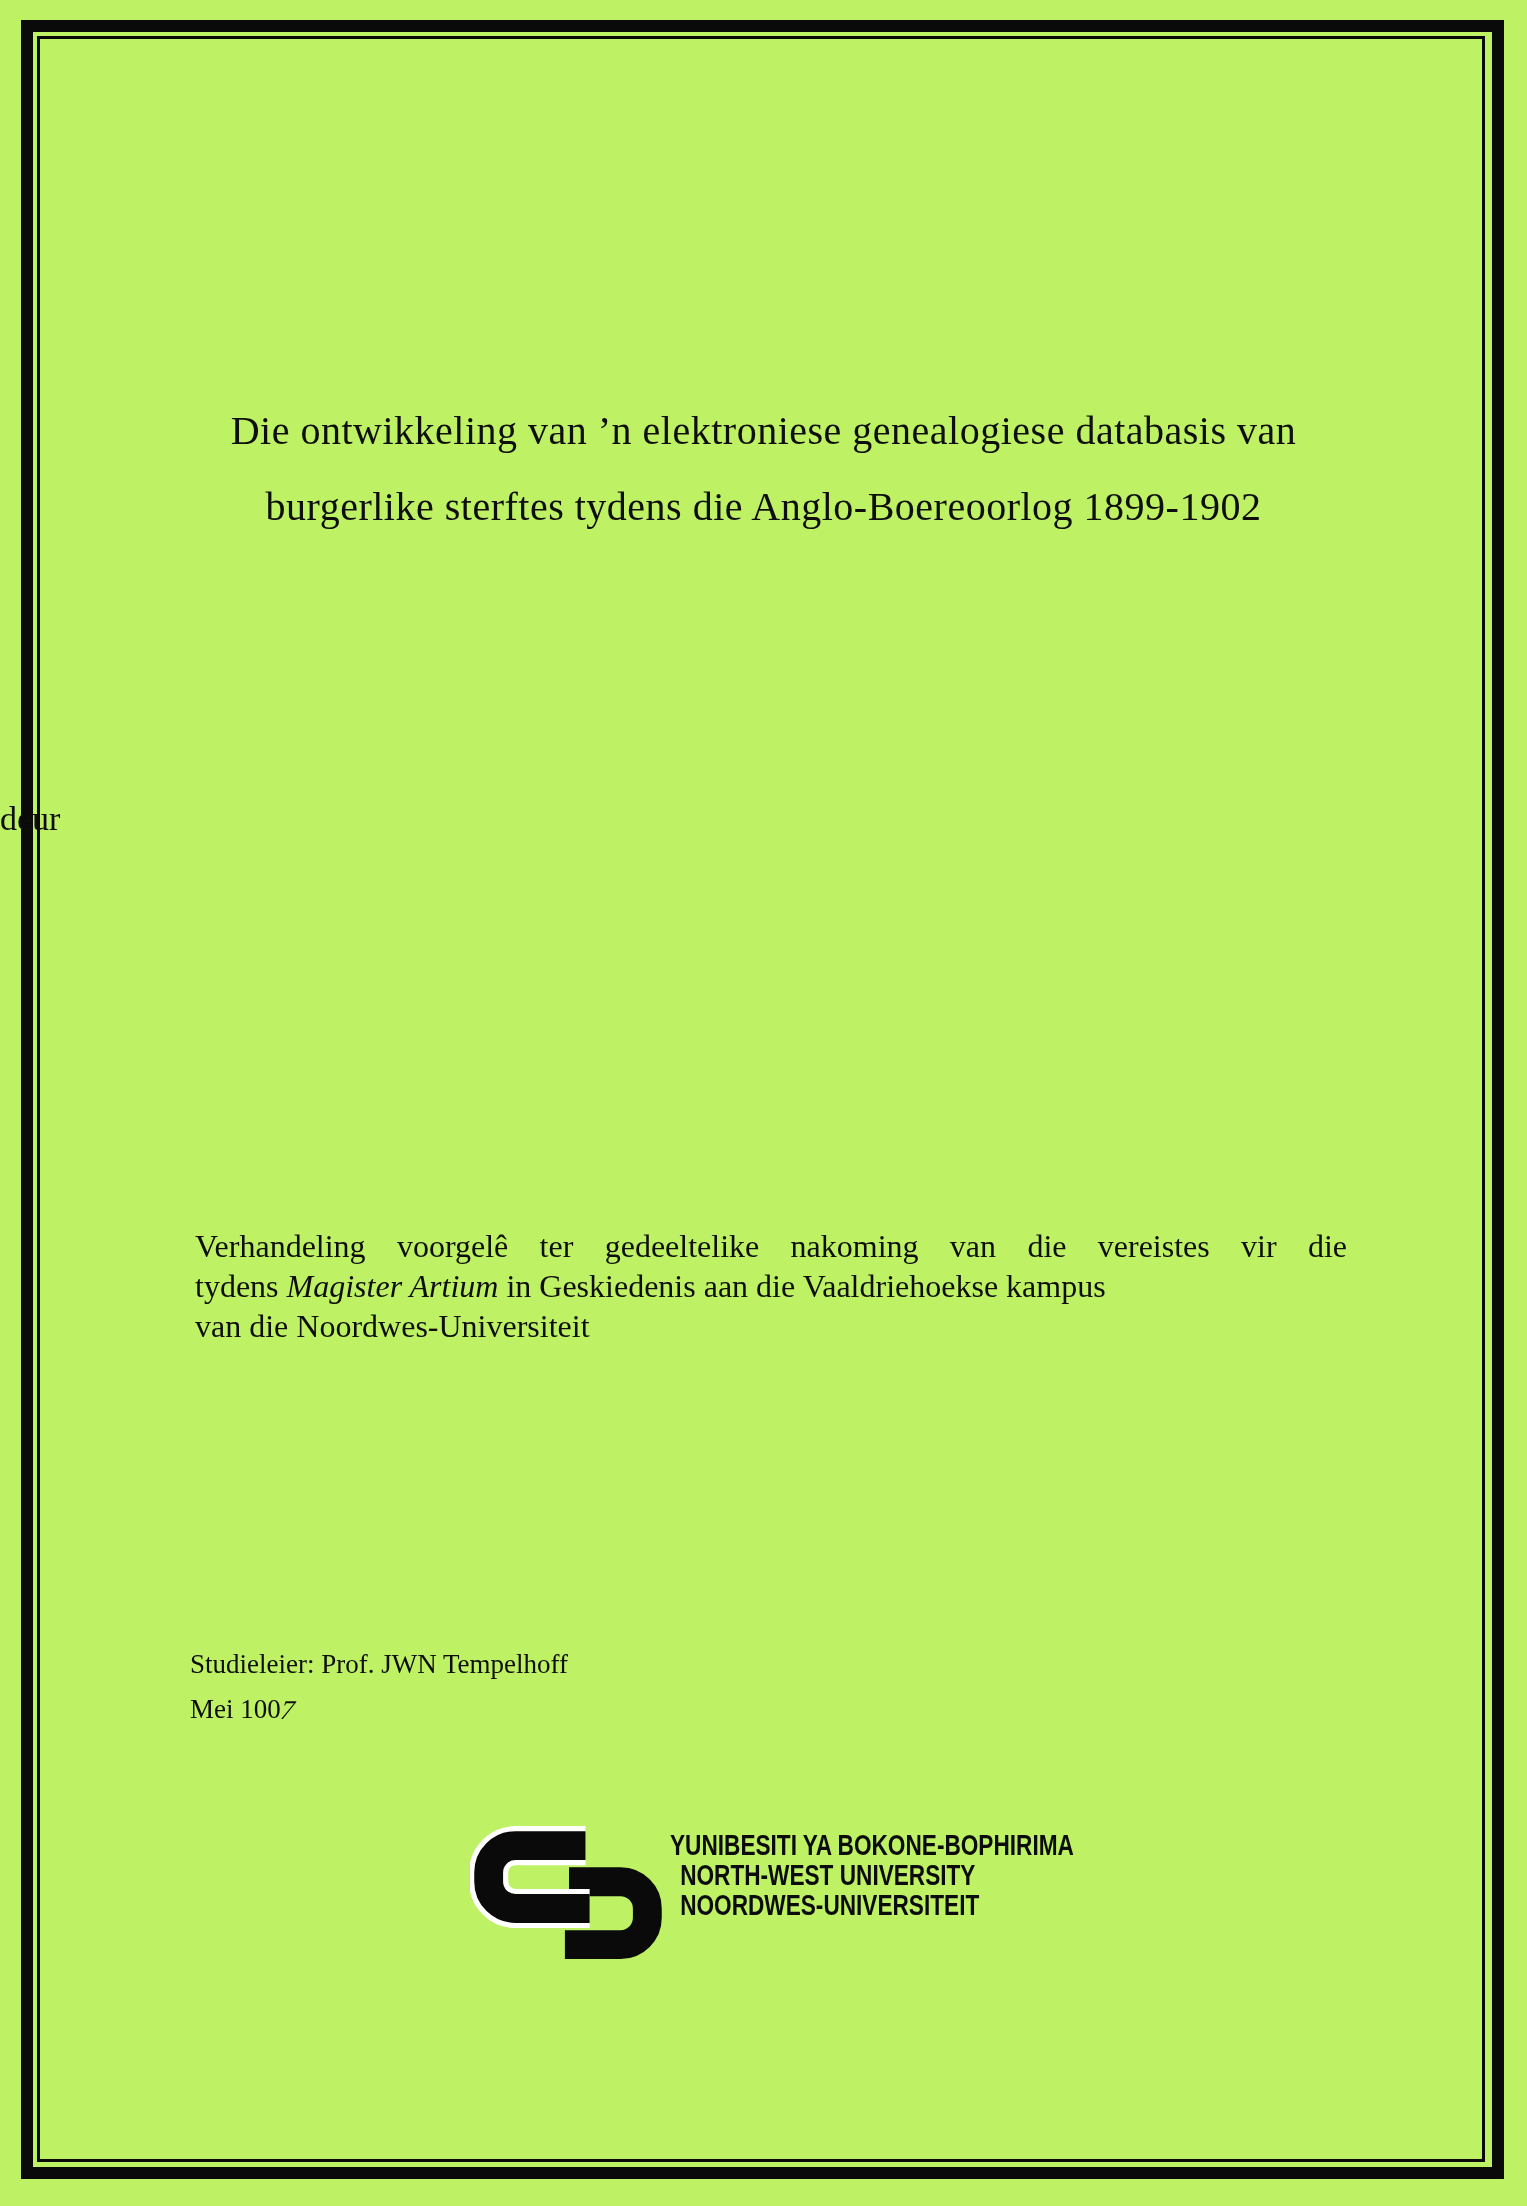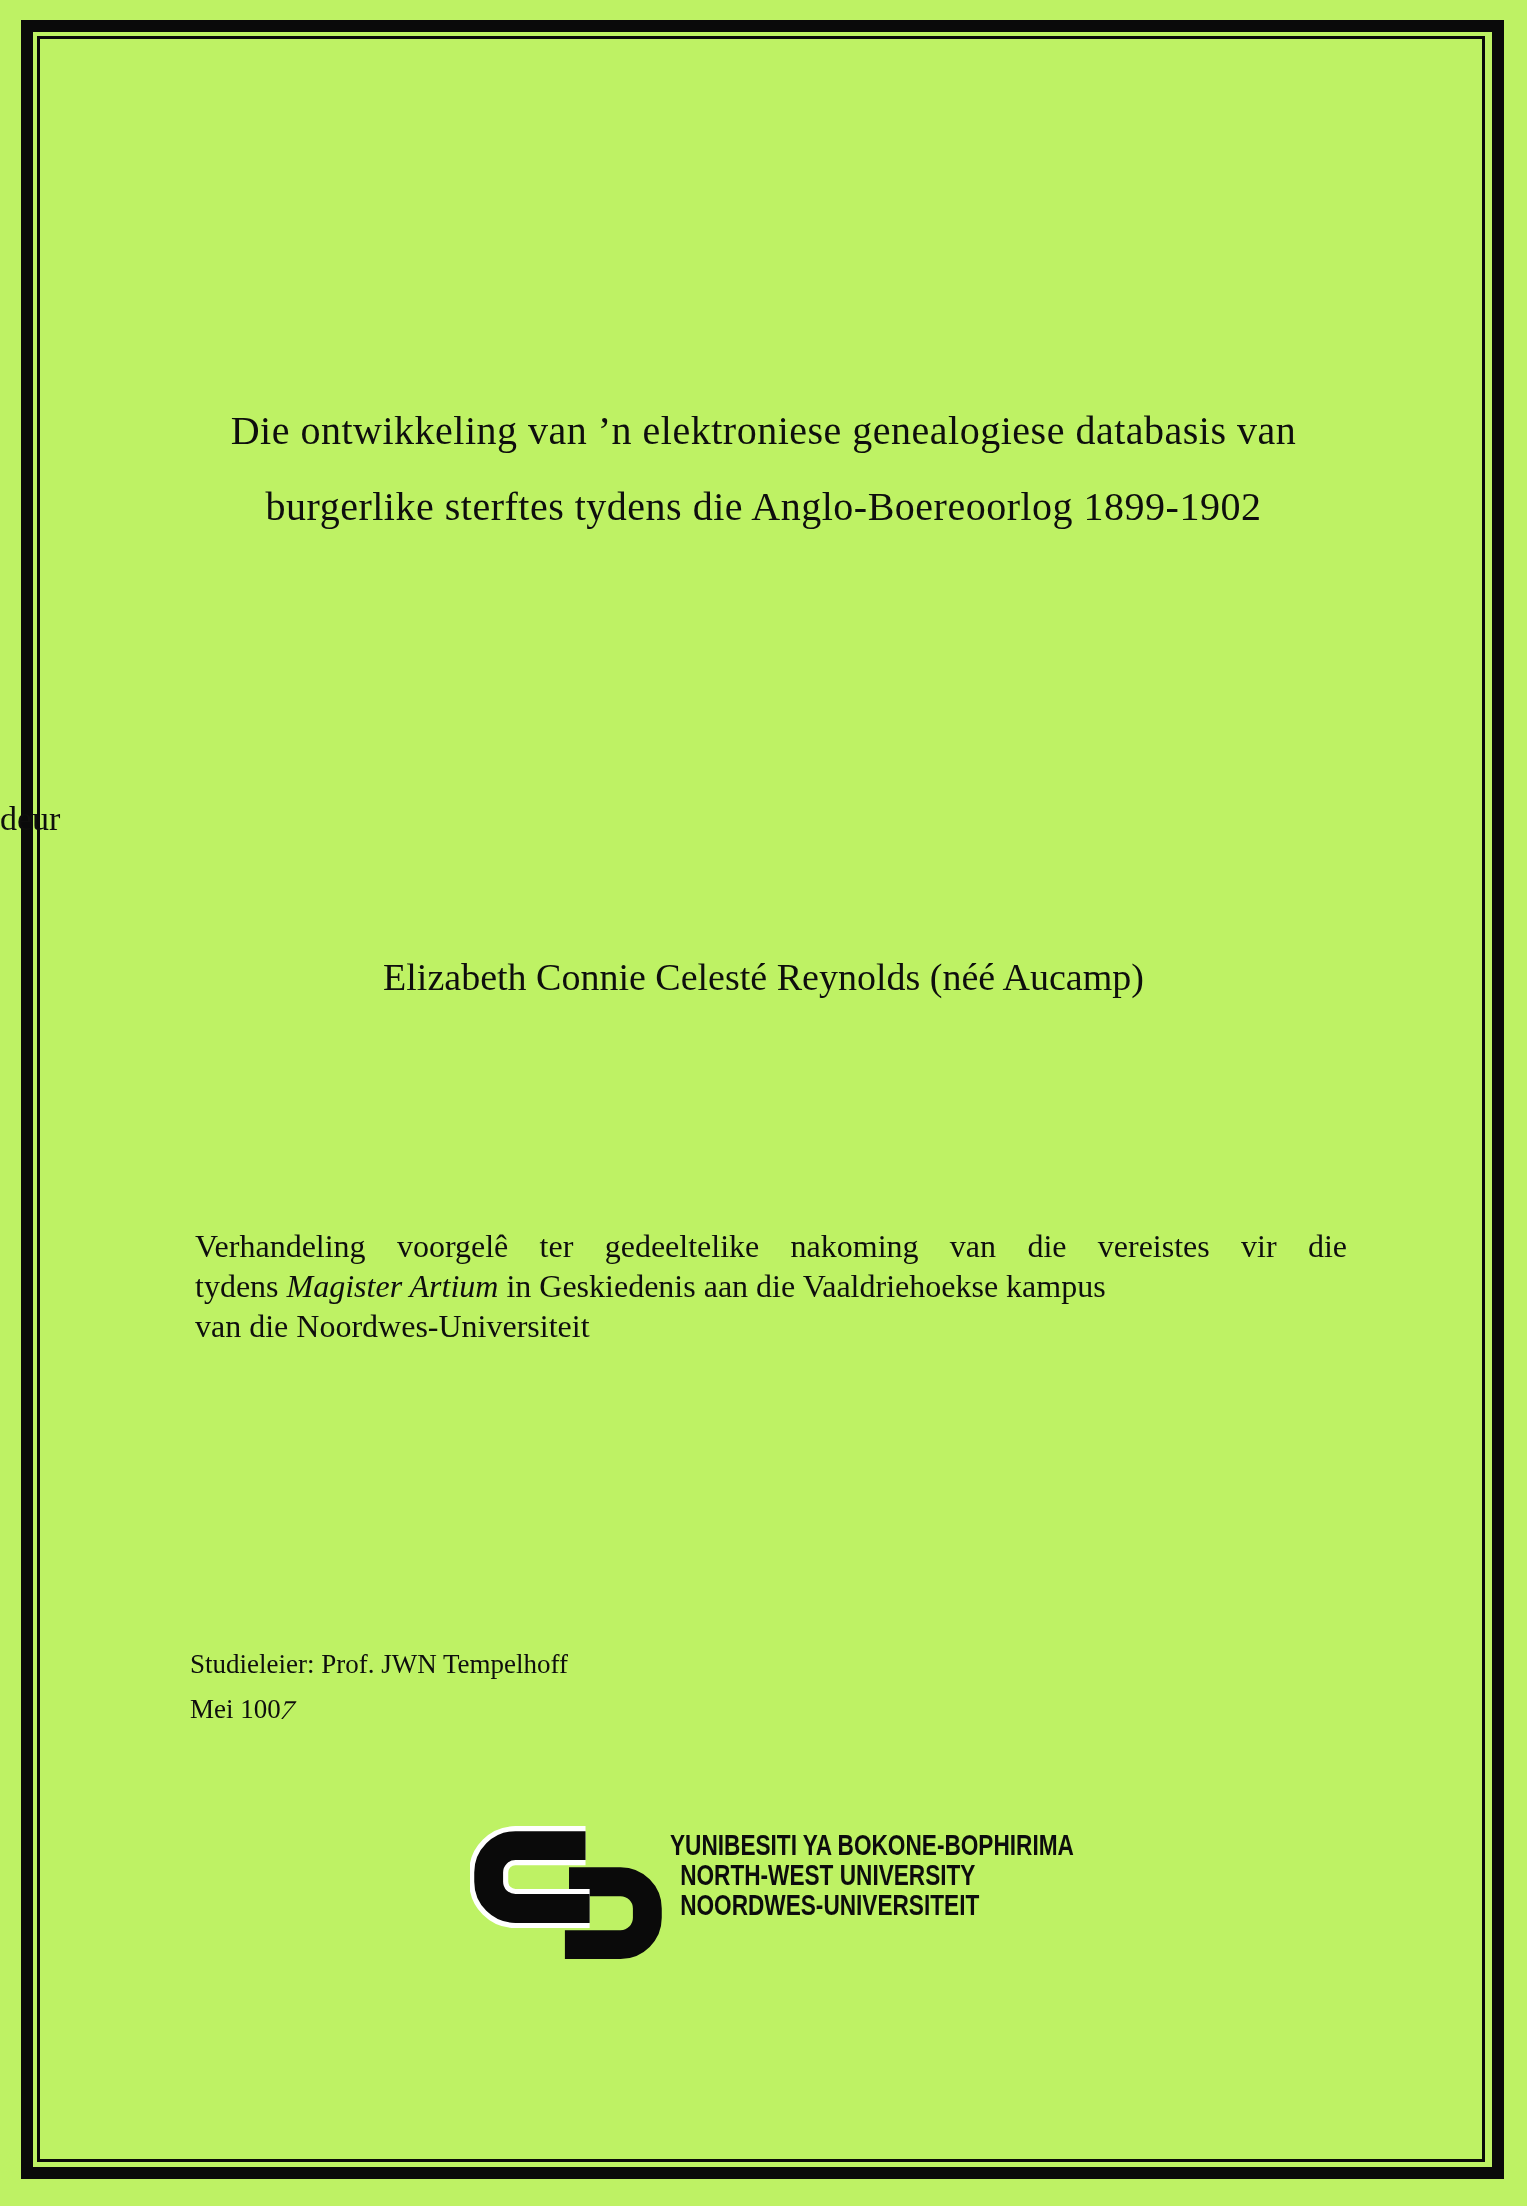--- a/index.html
+++ b/index.html
@@ -106,21 +106,20 @@
   <div class="outer-frame"></div>
   <div class="inner-frame"></div>
 
   <div class="title">
     <div>Die ontwikkeling van ’n elektroniese genealogiese databasis van</div>
     <div>burgerlike sterftes tydens die Anglo-Boereoorlog 1899-1902</div>
   </div>
 
   <div class="byline">deur</div>
 
-  <div class="author">Elizabeth Connie Celesté Reynolds (néé Aucamp)</div>
 
   <div class="statement">
     <div class="justified">Verhandeling voorgelê ter gedeeltelike nakoming van die vereistes vir die</div>
     <div><span>tydens </span><span class="italic">Magister Artium</span><span> in Geskiedenis aan die Vaaldriehoekse kampus</span></div>
     <div>van die Noordwes-Universiteit</div>
   </div>
 
   <div class="supervisor-block">
     <div>Studieleier: Prof. JWN Tempelhoff</div>
     <div><span>Mei 100</span><span class="date-digit-skewed">7</span></div>

